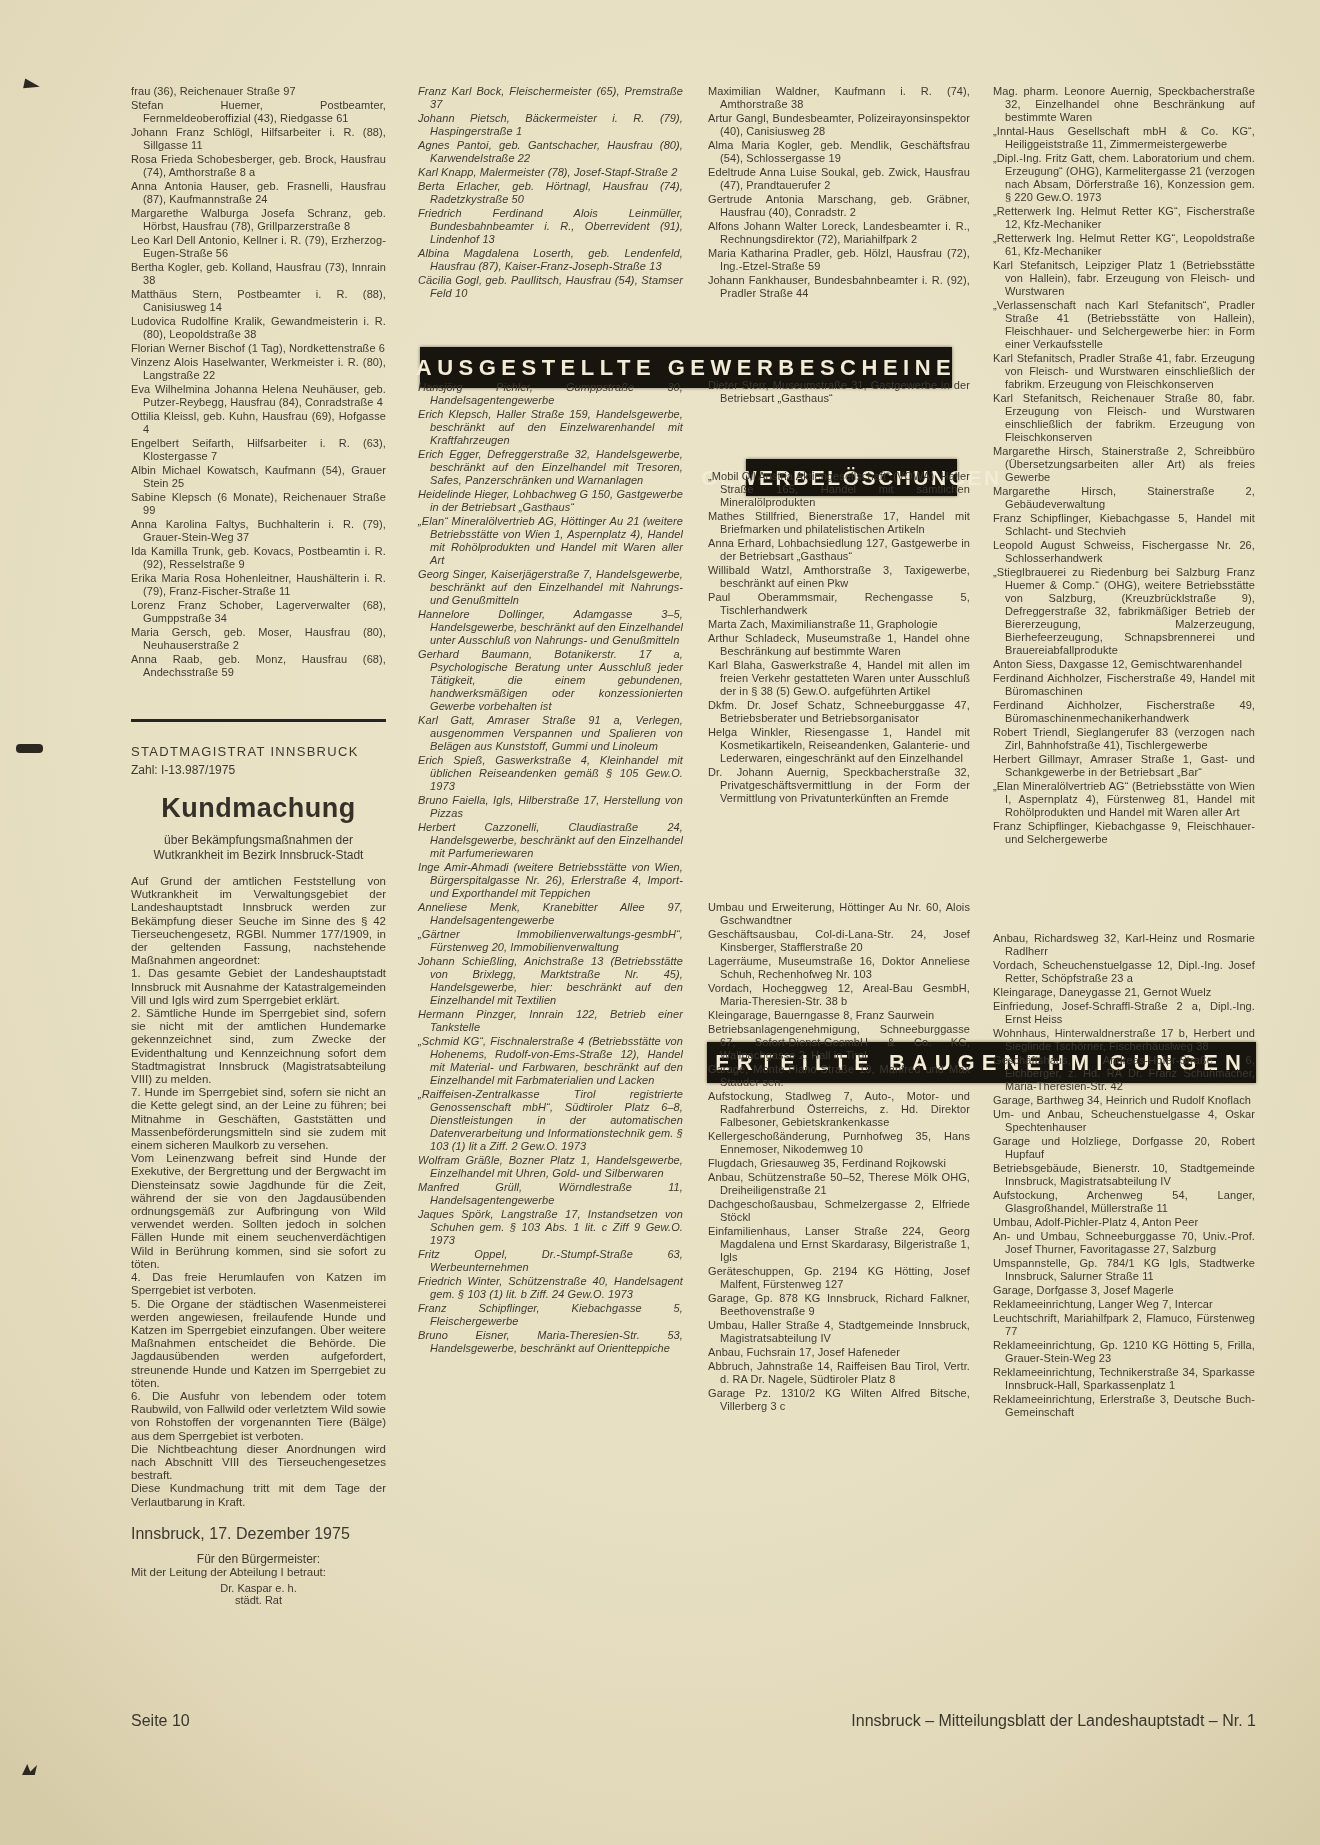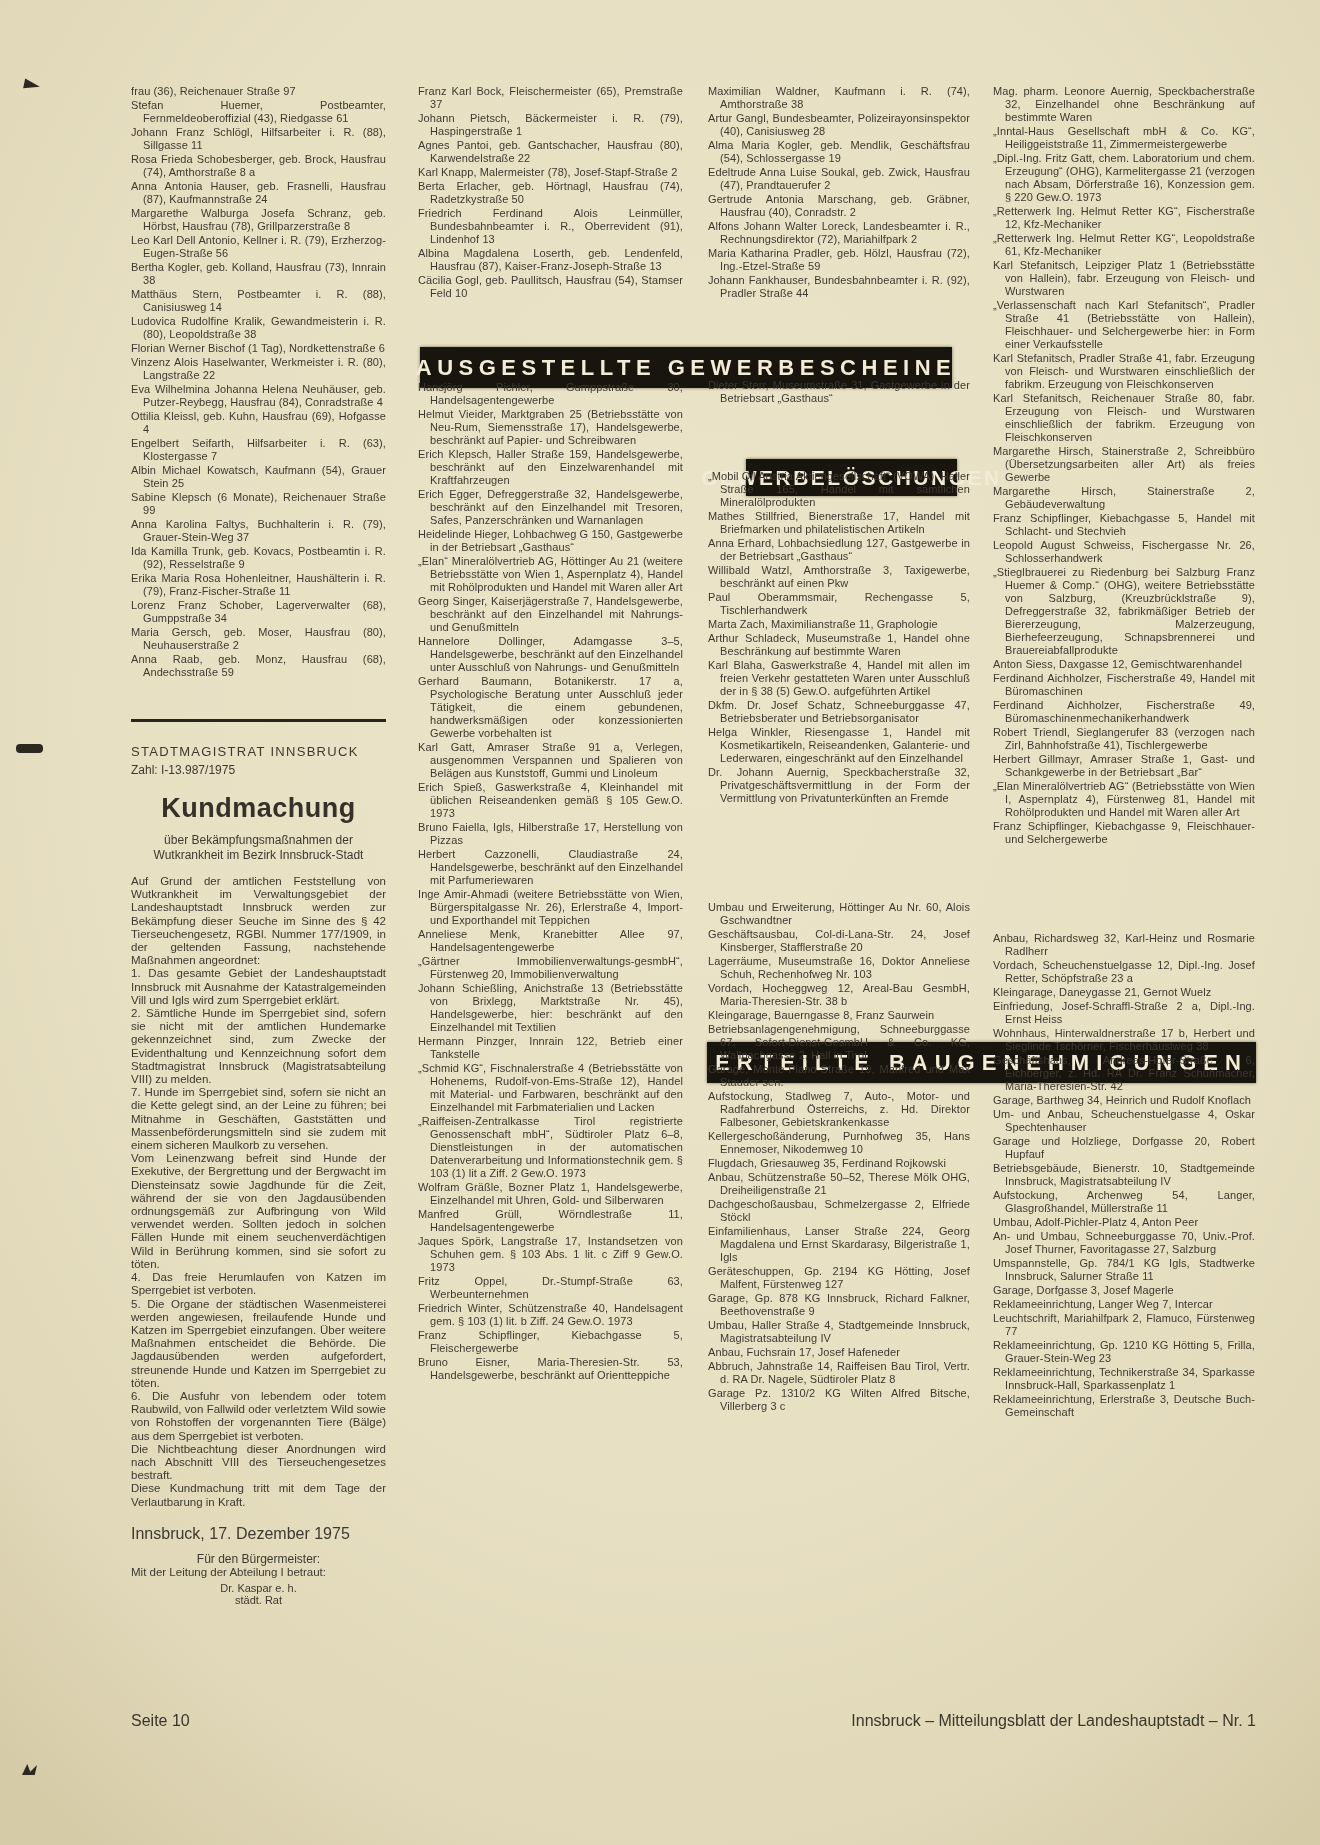--- a/index.html
+++ b/index.html
@@ -4,21 +4,21 @@
 <style>
   html,body{margin:0;padding:0;background:#a79e83;}
   .page{
     position:relative;width:1320px;height:1845px;overflow:hidden;
     font-family:"Liberation Sans",sans-serif;color:#3e3930;
     background:
       radial-gradient(ellipse 1050px 1400px at 52% 38%, #ece4c9 0%, #e8e0c3 55%, #e1d8b9 82%, #d5cba7 100%);
   }
   .col{position:absolute;top:85px;}
   #col1{left:131px;width:255px;}
-  #col2{left:418px;width:265px;}
+  #col2{left:418px;width:265px;font-style:italic;}
   #col3{left:708px;width:262px;}
   #col4{left:993px;width:262px;}
   .entry{margin:0 0 1px;padding-left:12px;text-indent:-12px;text-align:justify;
          font-size:11px;line-height:13px;letter-spacing:.1px;}
   .para{margin:0;text-align:justify;font-size:11.5px;line-height:13.2px;}
   .spacer{width:100%;}
   .sp-col2{height:80px;}
   .sp-col3-a{height:78px;}
   .sp-col3-b{height:64px;}
   .sp-col3-c{height:95px;}
@@ -124,21 +124,20 @@
         <p class="entry">Agnes Pantoi, geb. Gantschacher, Hausfrau (80), Karwendelstraße 22</p>
         <p class="entry">Karl Knapp, Malermeister (78), Josef-Stapf-Straße 2</p>
         <p class="entry">Berta Erlacher, geb. Hörtnagl, Hausfrau (74), Radetzkystraße 50</p>
         <p class="entry">Friedrich Ferdinand Alois Leinmüller, Bundesbahnbeamter i. R., Oberrevident (91), Lindenhof 13</p>
         <p class="entry">Albina Magdalena Loserth, geb. Lendenfeld, Hausfrau (87), Kaiser-Franz-Joseph-Straße 13</p>
         <p class="entry">Cäcilia Gogl, geb. Paullitsch, Hausfrau (54), Stamser Feld 10</p>
       </div>
     <div class="spacer sp-col2"></div>
     <div>
         <p class="entry">Hansjörg Pichler, Gumppstraße 30, Handelsagentengewerbe</p>
-        <p class="entry">Helmut Vieider, Marktgraben 25 (Betriebsstätte von Neu-Rum, Siemensstraße 17), Handelsgewerbe, beschränkt auf Papier- und Schreibwaren</p>
         <p class="entry">Erich Klepsch, Haller Straße 159, Handelsgewerbe, beschränkt auf den Einzelwarenhandel mit Kraftfahrzeugen</p>
         <p class="entry">Erich Egger, Defreggerstraße 32, Handelsgewerbe, beschränkt auf den Einzelhandel mit Tresoren, Safes, Panzerschränken und Warnanlagen</p>
         <p class="entry">Heidelinde Hieger, Lohbachweg G 150, Gastgewerbe in der Betriebsart „Gasthaus“</p>
         <p class="entry">„Elan“ Mineralölvertrieb AG, Höttinger Au 21 (weitere Betriebsstätte von Wien 1, Aspernplatz 4), Handel mit Rohölprodukten und Handel mit Waren aller Art</p>
         <p class="entry">Georg Singer, Kaiserjägerstraße 7, Handelsgewerbe, beschränkt auf den Einzelhandel mit Nahrungs- und Genußmitteln</p>
         <p class="entry">Hannelore Dollinger, Adamgasse 3–5, Handelsgewerbe, beschränkt auf den Einzelhandel unter Ausschluß von Nahrungs- und Genußmitteln</p>
         <p class="entry">Gerhard Baumann, Botanikerstr. 17 a, Psychologische Beratung unter Ausschluß jeder Tätigkeit, die einem gebundenen, handwerksmäßigen oder konzessionierten Gewerbe vorbehalten ist</p>
         <p class="entry">Karl Gatt, Amraser Straße 91 a, Verlegen, ausgenommen Verspannen und Spalieren von Belägen aus Kunststoff, Gummi und Linoleum</p>
         <p class="entry">Erich Spieß, Gaswerkstraße 4, Kleinhandel mit üblichen Reiseandenken gemäß § 105 Gew.O. 1973</p>
         <p class="entry">Bruno Faiella, Igls, Hilberstraße 17, Herstellung von Pizzas</p>

